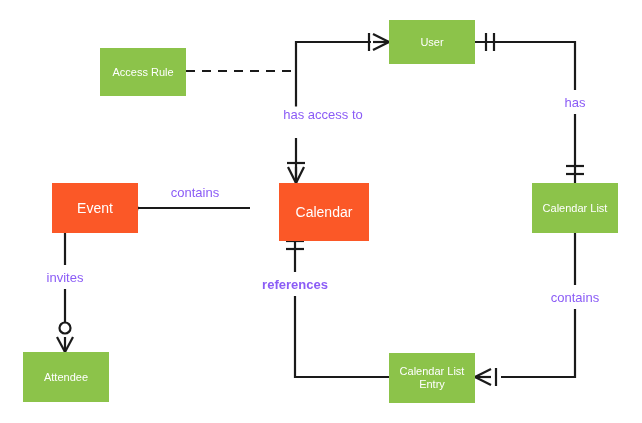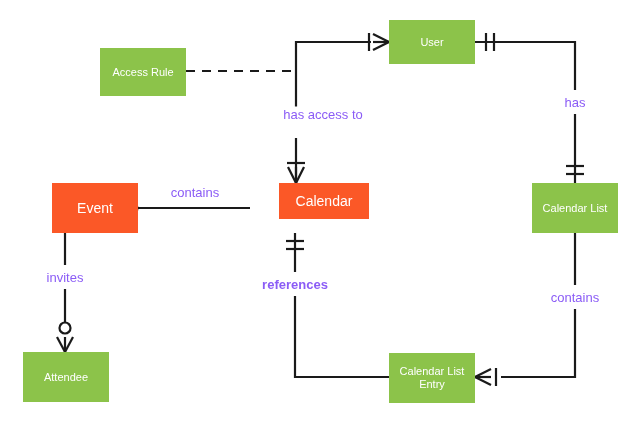--- a/index.html
+++ b/index.html
@@ -142,21 +142,21 @@
   </div>
 
   <div class="entity-box green size-sm" style="left:389px; top:20px; width:86px; height:44px;">
     <span class="entity-label">User</span>
   </div>
 
   <div class="entity-box orange size-md" style="left:23px; top:183px; width:86px; height:50px;">
     <span class="entity-label">Event</span>
   </div>
 
-  <div class="entity-box orange size-md" style="left:250px; top:183px; width:90px; height:36px;">
+  <div class="entity-box orange size-md" style="left:250px; top:183px; width:90px; height:58px;">
     <span class="entity-label">Calendar</span>
   </div>
 
   <div class="entity-box green size-sm" style="left:532px; top:183px; width:86px; height:50px;">
     <span class="entity-label">Calendar List</span>
   </div>
 
   <div class="entity-box green size-sm" style="left:23px; top:352px; width:86px; height:50px;">
     <span class="entity-label">Attendee</span>
   </div>

